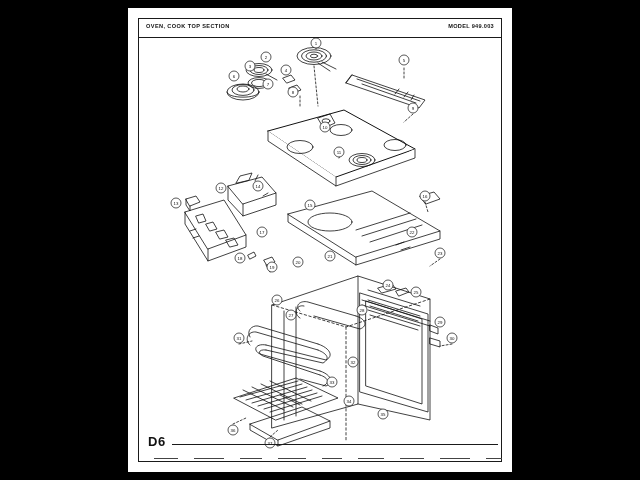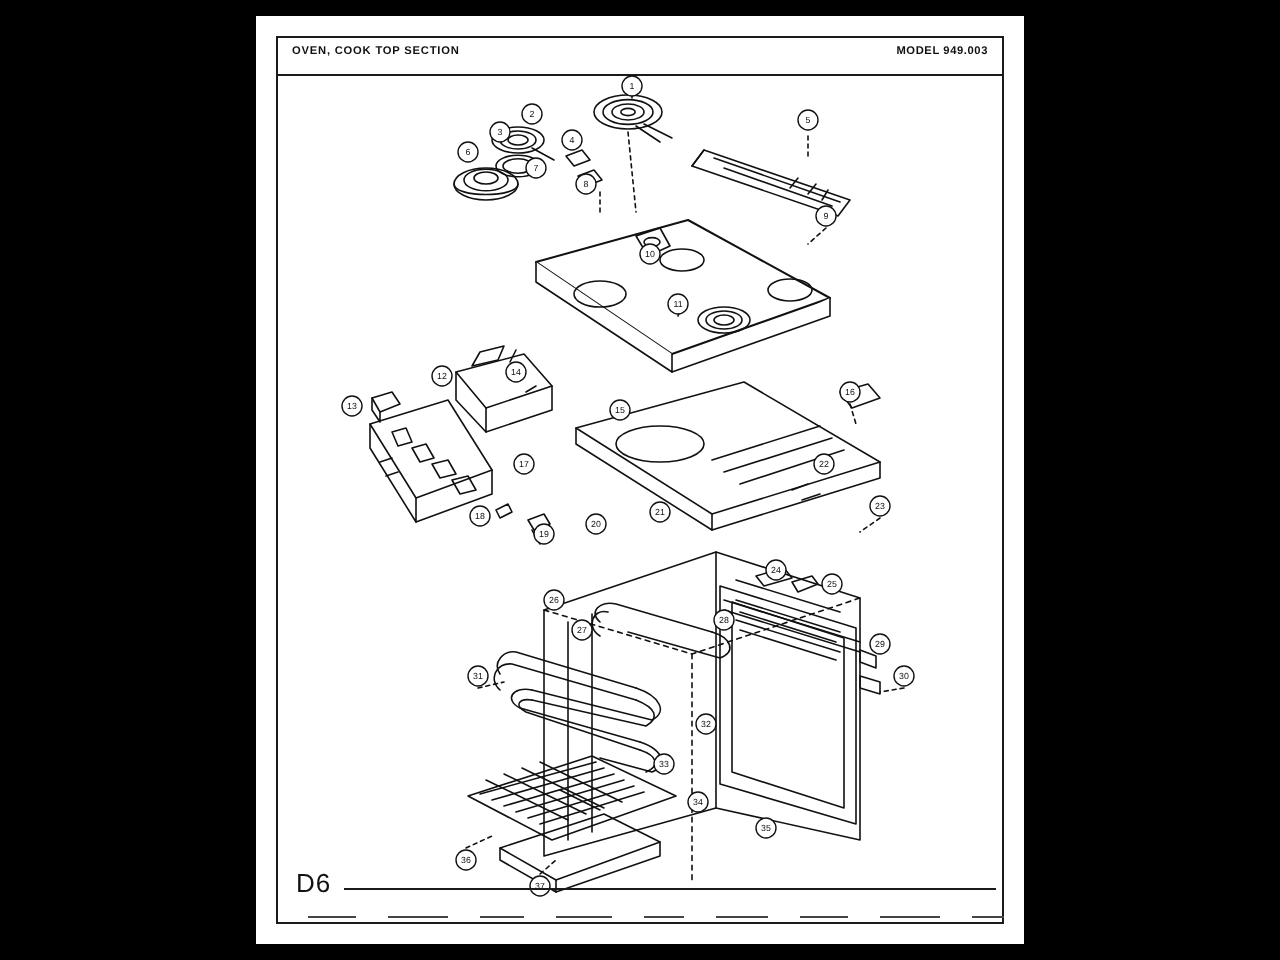--- a/index.html
+++ b/index.html
@@ -72,21 +72,21 @@
     left: 10px;
     bottom: 10px;
     width: 364px;
     height: 32px;
   }
   #page-code {
     position: absolute;
     left: 10px;
     top: 4px;
     font-size: 13px;
-    font-weight: normal;
+    font-weight: bold;
     color: #111;
     letter-spacing: 0.5px;
   }
   #footer-rule {
     position: absolute;
     left: 34px;
     top: 14px;
     right: 4px;
     height: 1px;
     background: #1a1a1a;

